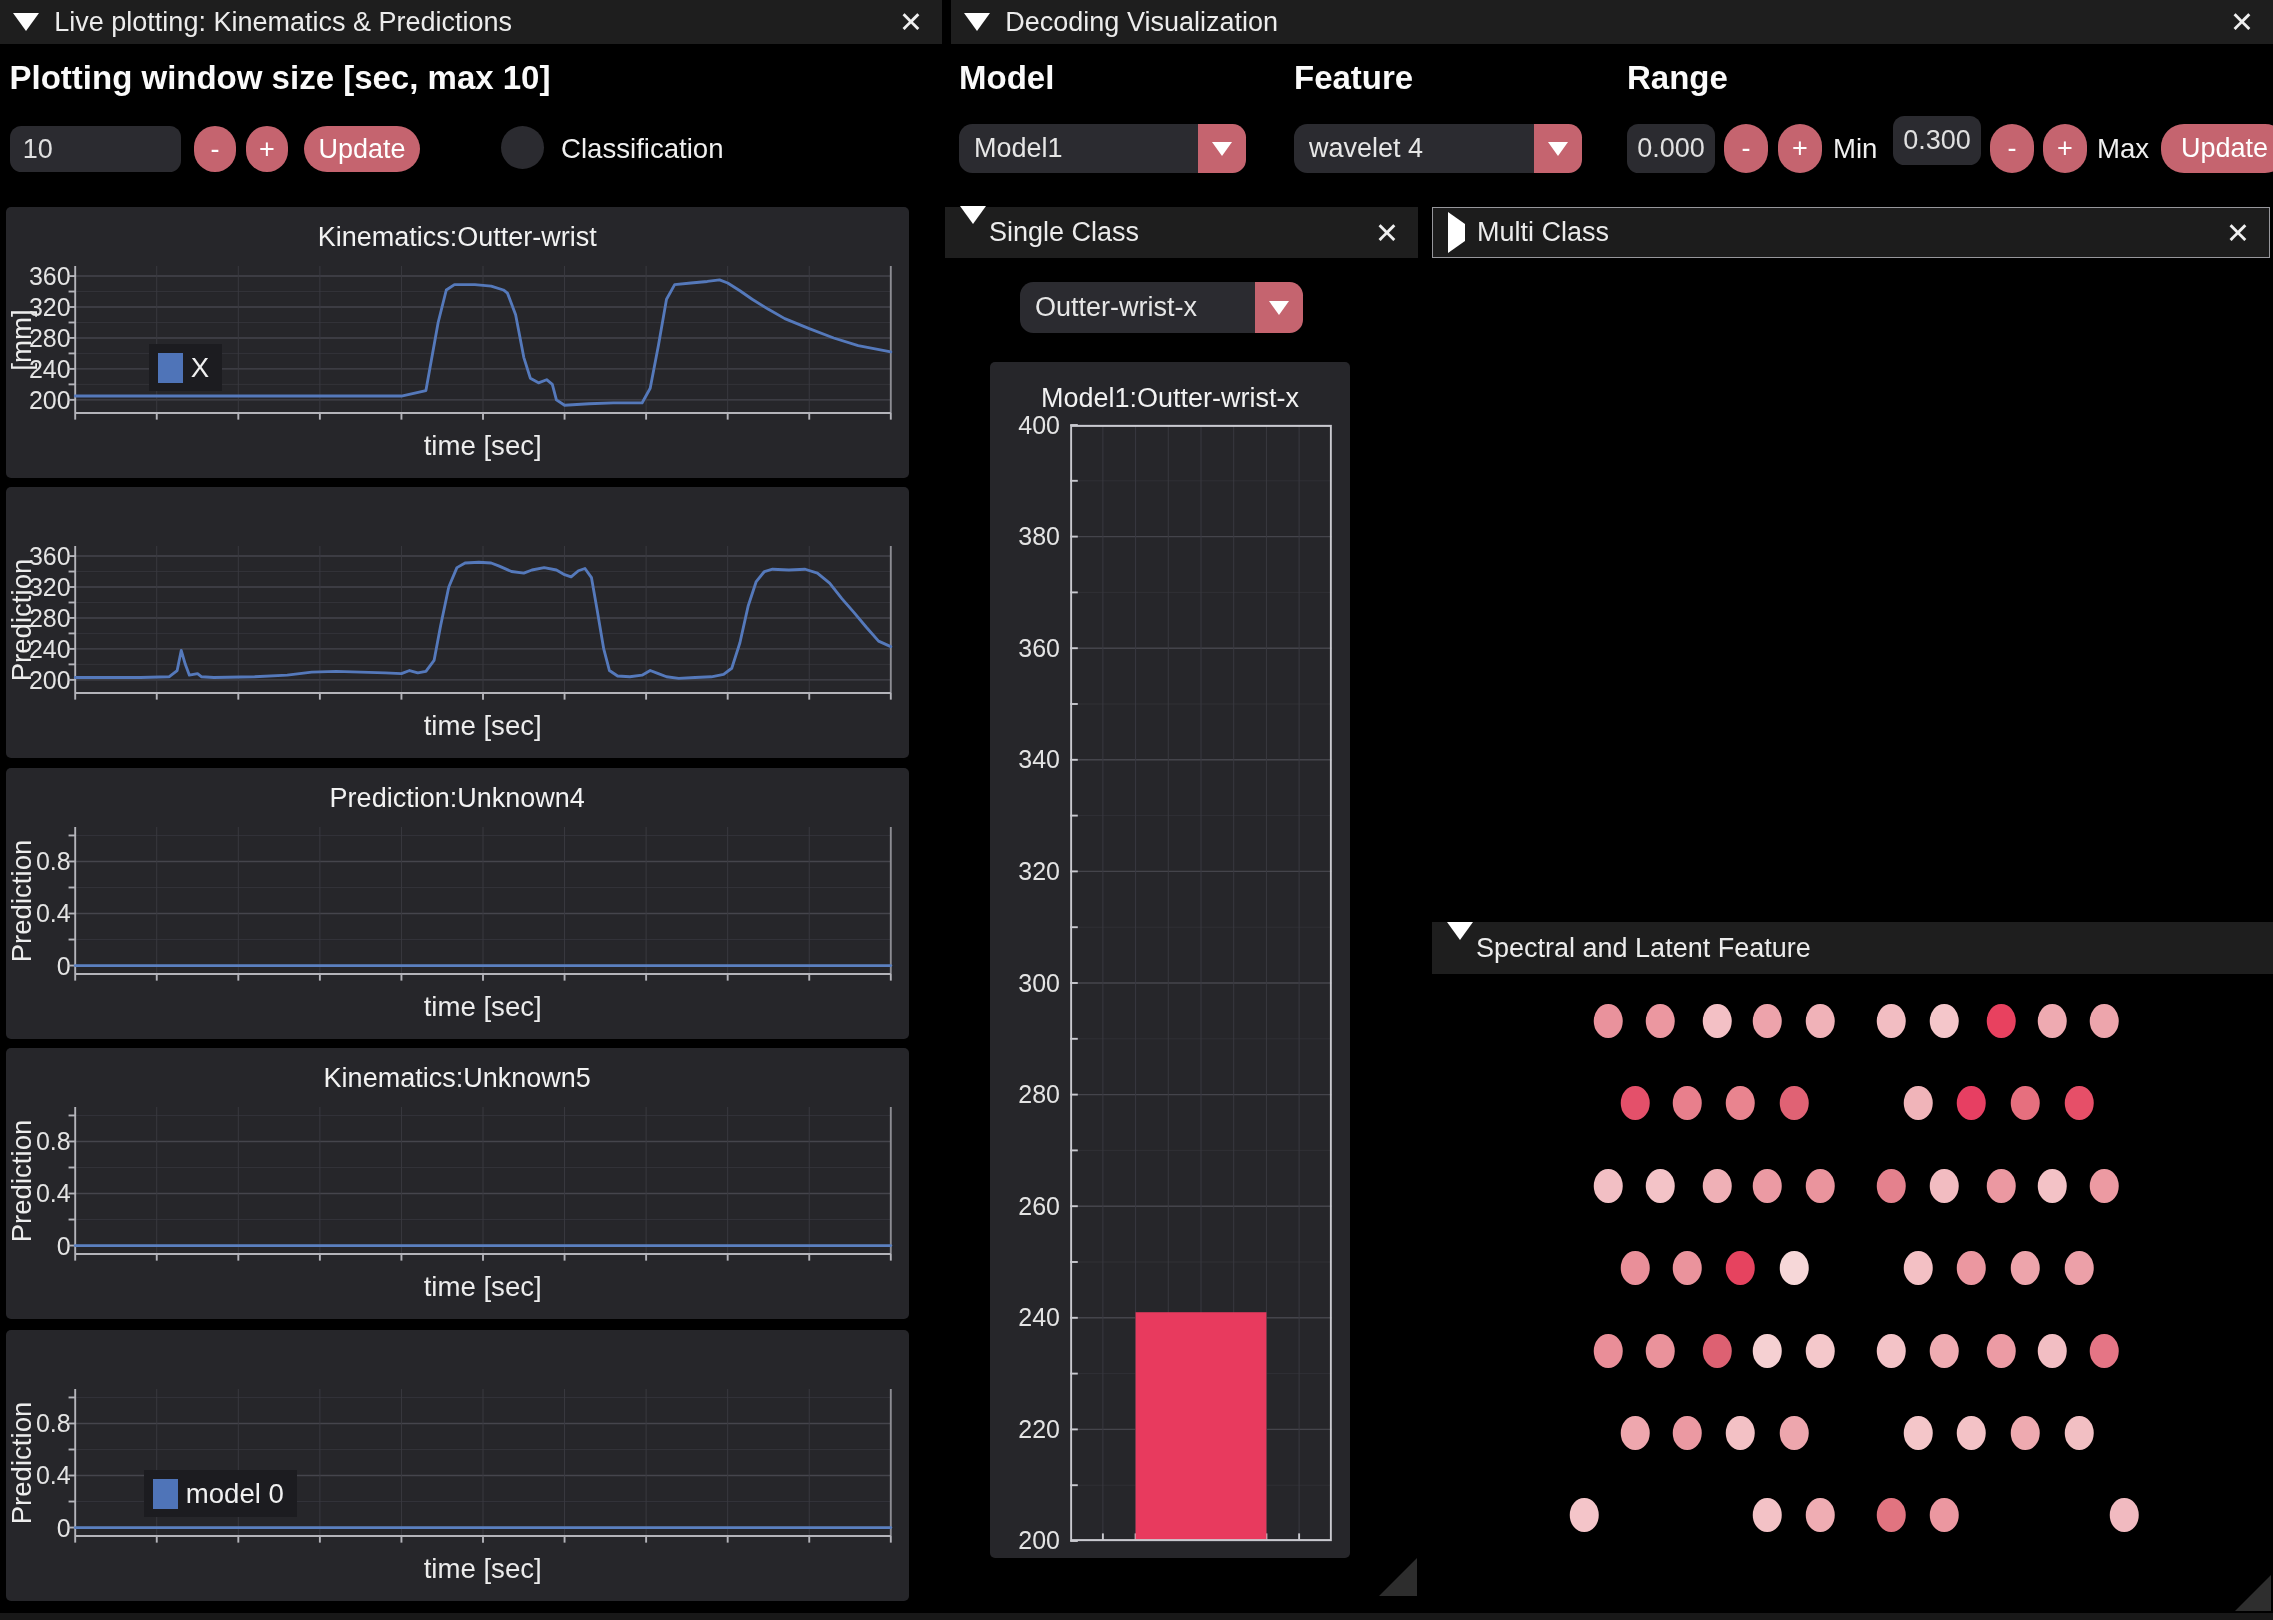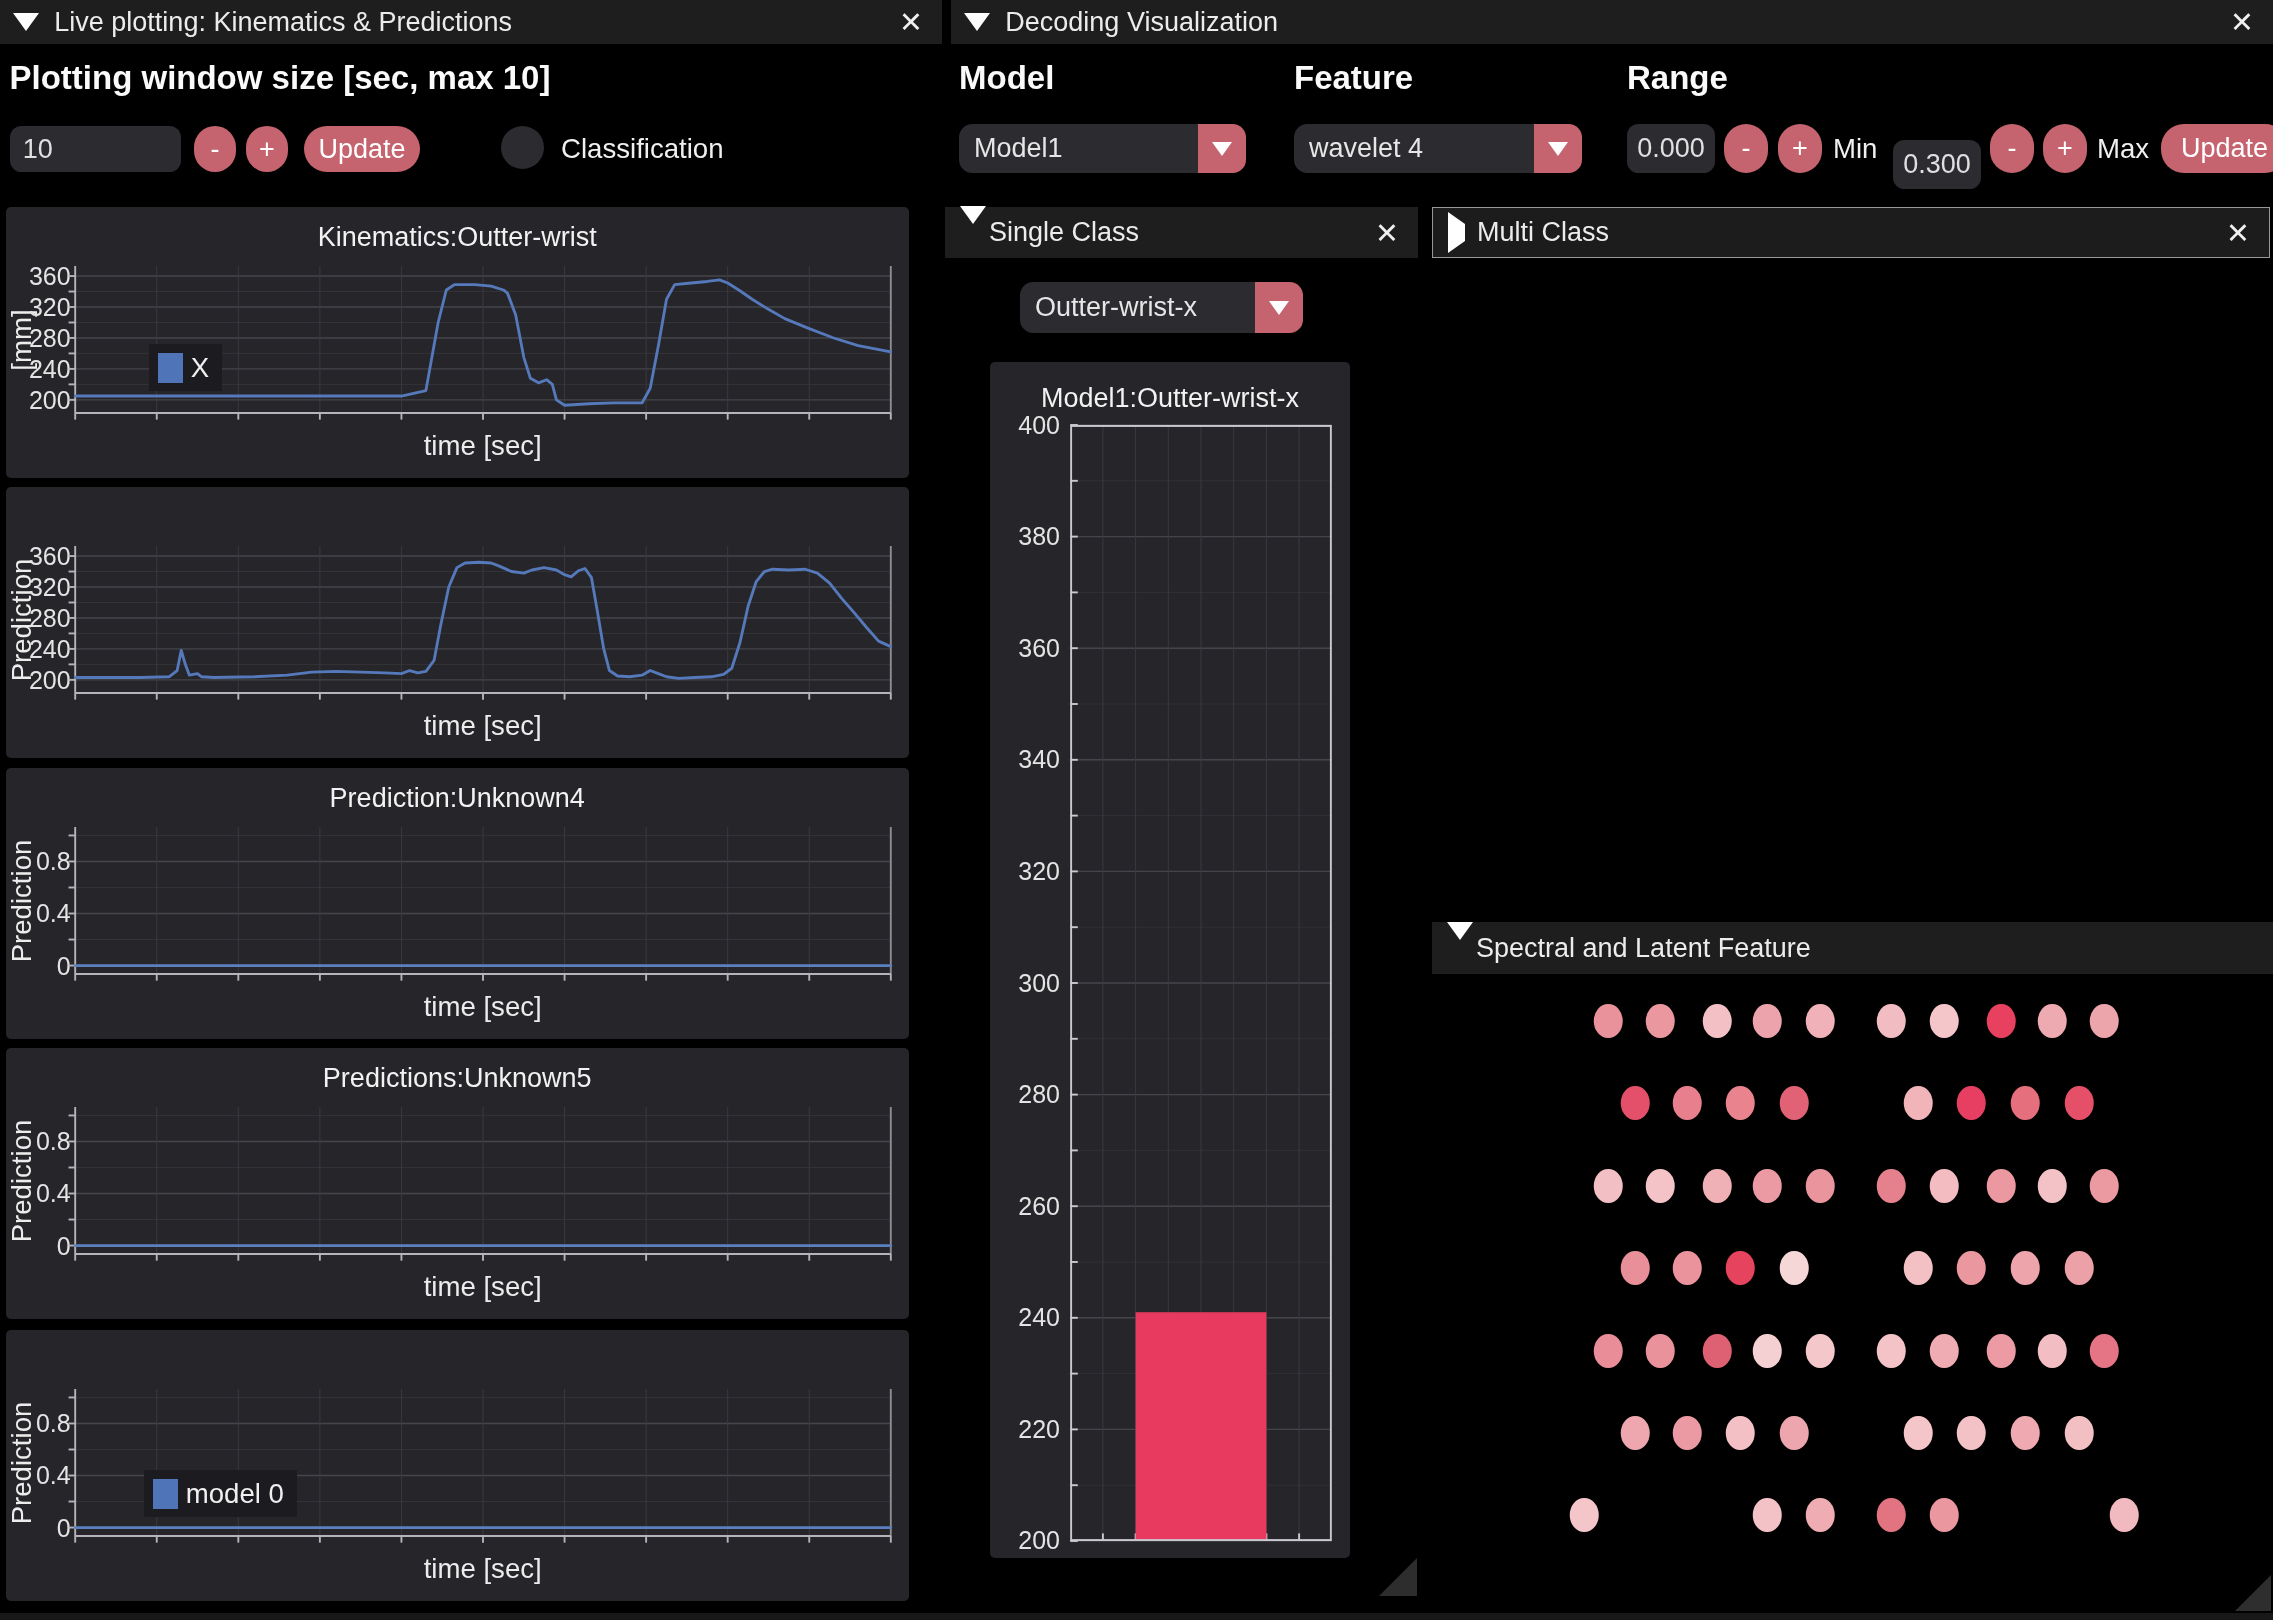--- a/index.html
+++ b/index.html
@@ -233,21 +233,21 @@
         <line x1="0" y1="0" x2="0" y2="155" stroke="#b4b4ba" stroke-width="2"></line>
         <line x1="860" y1="0" x2="860" y2="155" stroke="#8c8c92" stroke-width="2"></line>
         <line x1="0" y1="155" x2="860" y2="155" stroke="#b4b4ba" stroke-width="2"></line>
         <polyline points="0.0,146.1 860.0,146.1" fill="none" stroke="#5b80c0" stroke-width="3" stroke-linejoin="round" stroke-linecap="round"></polyline>
       </svg>
     </div>
   <div class="xlabel" style="left:68px;top:223px;width:818px;">time [sec]</div>
 </div>
 
 <div class="card" style="left:5.7px;top:1048px;width:903px;height:271px;">
-  <div class="plot-title">Predictions:Unknown5</div>
+  <div class="plot-title">Kinematics:Unknown5</div>
   <div class="ylabel" style="left:-3.8px;top:59px;width:40px;height:147px;">
       <span>Prediction</span>
     </div>
   <div class="yticks-col" style="left:17px;top:59px;width:48px;height:147px;">
       <div class="ytick" style="top: 20.3px;">0.8</div>
       <div class="ytick" style="top: 72px;">0.4</div>
       <div class="ytick" style="top: 125px;">0</div>
     </div>
   <div class="plot-area" style="left:68px;top:59px;width:818px;height:147px;">
       <svg width="818" height="147" viewBox="0 0 860 155">
@@ -366,21 +366,21 @@
 <div class="dd-value" style="left:1294px;top:124px;width:240px;height:49px;">wavelet 4</div>
 <div class="dd-arrow" style="left:1534px;top:124px;width:48px;height:49px;">
     <span class="tri"></span>
   </div>
 
 <div class="input center" style="left:1627px;top:124px;width:88px;height:49px;">0.000</div>
 <div class="btn" style="left:1724px;top:124px;width:44px;height:49px;">-</div>
 <div class="btn" style="left:1778px;top:124px;width:44px;height:49px;">+</div>
 <div class="label" style="left:1833px;top:133px;">Min</div>
 
-<div class="input center" style="left:1893px;top:140px;width:88px;height:49px;">0.300</div>
+<div class="input center" style="left:1893px;top:116px;width:88px;height:49px;">0.300</div>
 <div class="btn" style="left:1990px;top:124px;width:44px;height:49px;">-</div>
 <div class="btn" style="left:2043px;top:124px;width:44px;height:49px;">+</div>
 <div class="label" style="left:2097px;top:133px;">Max</div>
 
 <div class="btn" style="left:2161px;top:124px;width:127px;height:49px;">Update</div>
 
 <div class="header2" style="left:945px;top:207px;width:473px;height:51px;">
   <span class="tri-wrap"><span class="tri-down"></span></span>
   <span class="title">Single Class</span>
   <span class="close-x">✕</span>

